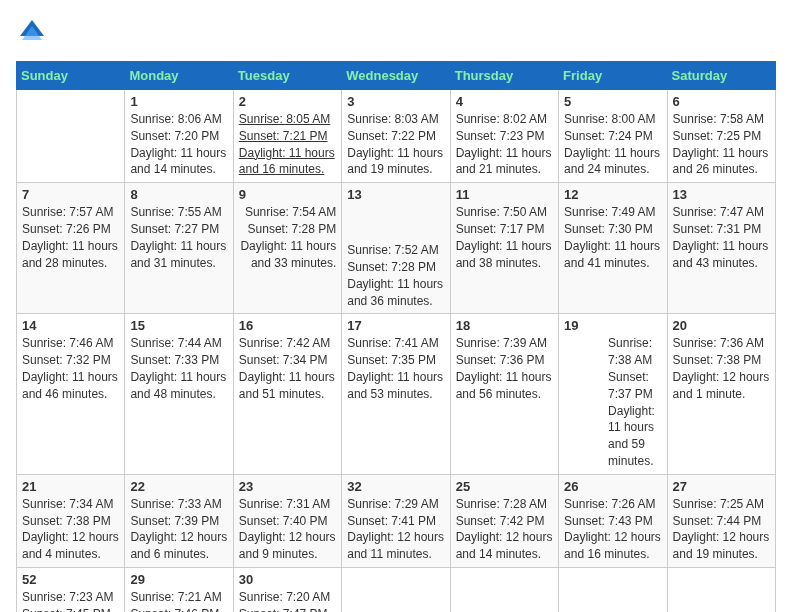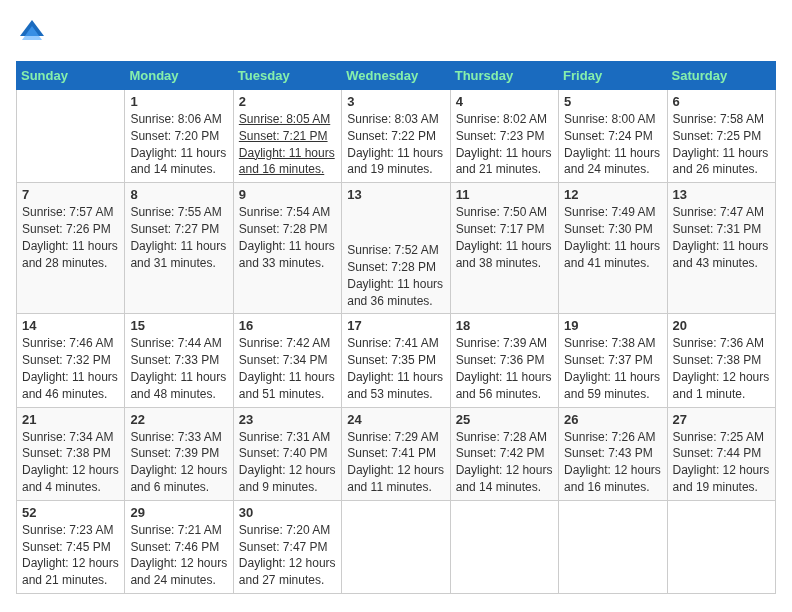--- a/index.html
+++ b/index.html
@@ -178,21 +178,21 @@
         </td>
         <td>
           <span class="day-num">8</span>
           <div class="cell-text" style="white-space: pre-line;">Sunrise: 7:55 AM
 Sunset: 7:27 PM
 Daylight: 11 hours
 and 31 minutes.</div>
         </td>
         <td>
           <span class="day-num">9</span>
-          <div class="cell-text" style="white-space: pre-line;">Sunrise: 7:54 AM
+          <div class="cell-text" style="white-space: pre-line; text-align: right;">Sunrise: 7:54 AM
 Sunset: 7:28 PM
 Daylight: 11 hours
 and 33 minutes.</div>
         </td>
         <td>
           <span class="day-num">13</span>
           <div class="cell-text" style="white-space: pre-line; margin-top: 40px;">Sunrise: 7:52 AM
 Sunset: 7:28 PM
 Daylight: 11 hours
 and 36 minutes.</div>
@@ -250,21 +250,21 @@
         </td>
         <td>
           <span class="day-num">18</span>
           <div class="cell-text" style="white-space: pre-line;">Sunrise: 7:39 AM
 Sunset: 7:36 PM
 Daylight: 11 hours
 and 56 minutes.</div>
         </td>
         <td>
           <span class="day-num">19</span>
-          <div class="cell-text" style="white-space: pre-line;">Sunrise: 7:38 AM
+          <div class="cell-text" style="white-space: pre-line; margin-left: 44px;">Sunrise: 7:38 AM
 Sunset: 7:37 PM
 Daylight: 11 hours
 and 59 minutes.</div>
         </td>
         <td>
           <span class="day-num">20</span>
           <div class="cell-text" style="white-space: pre-line;">Sunrise: 7:36 AM
 Sunset: 7:38 PM
 Daylight: 12 hours
 and 1 minute.</div>
@@ -286,21 +286,21 @@
 and 6 minutes.</div>
         </td>
         <td>
           <span class="day-num">23</span>
           <div class="cell-text" style="white-space: pre-line;">Sunrise: 7:31 AM
 Sunset: 7:40 PM
 Daylight: 12 hours
 and 9 minutes.</div>
         </td>
         <td>
-          <span class="day-num">24</span>
+          <span class="day-num">32</span>
           <div class="cell-text" style="white-space: pre-line;">Sunrise: 7:29 AM
 Sunset: 7:41 PM
 Daylight: 12 hours
 and 11 minutes.</div>
         </td>
         <td>
           <span class="day-num">25</span>
           <div class="cell-text" style="white-space: pre-line;">Sunrise: 7:28 AM
 Sunset: 7:42 PM
 Daylight: 12 hours

